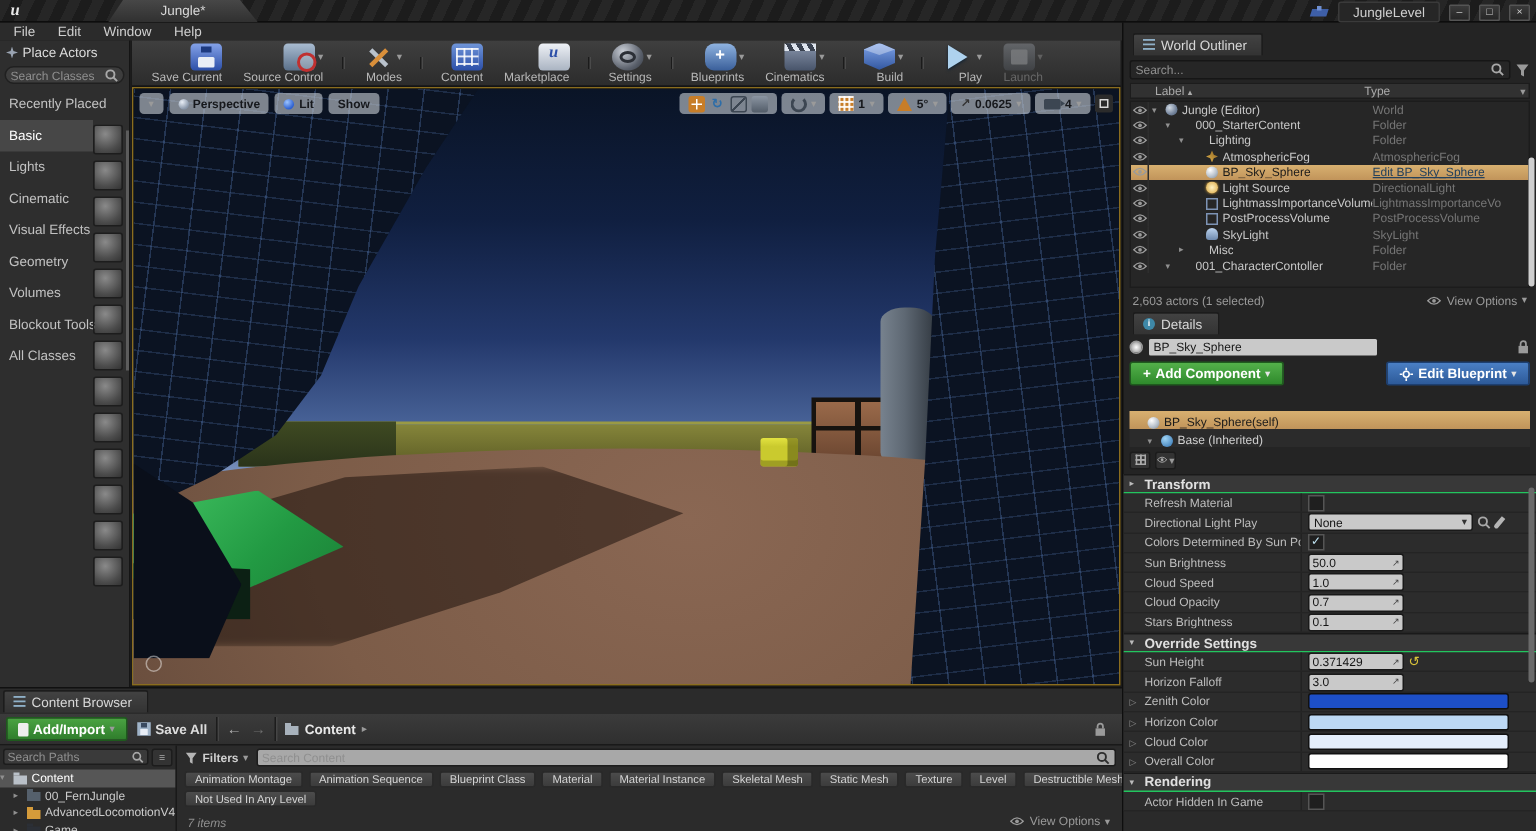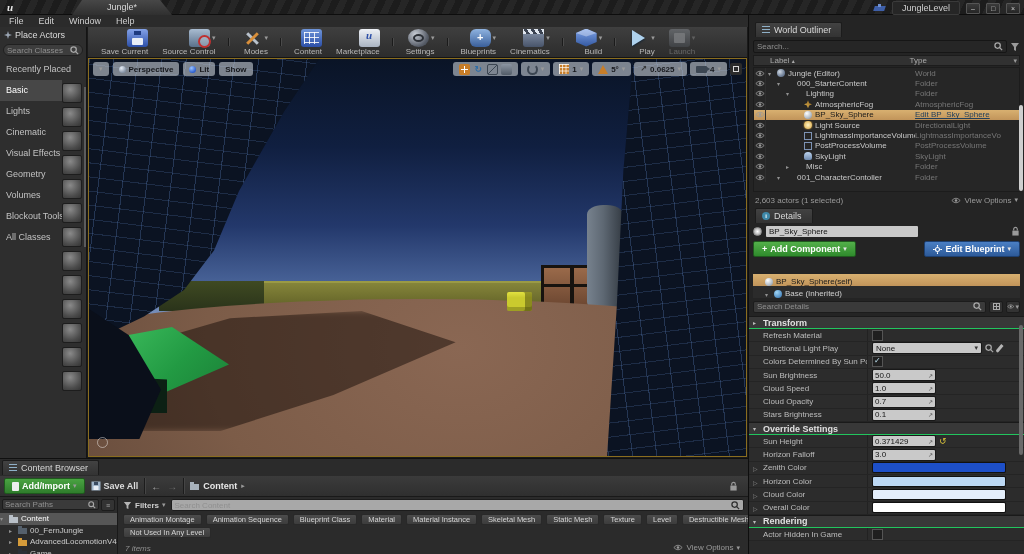--- a/index.html
+++ b/index.html
@@ -717,27 +717,20 @@
         <span>BP_Sky_Sphere(self)</span>
       </div>
 
       <div class="comp-row">
         <span class="ol-arrow" style="margin-left: 9px;">▾</span>
         <span class="oicon" data-icon="base"></span>
         <span>Base (Inherited)</span>
       </div>
     </div>
   <div class="dt-searchd">
-    <div class="field">
-      <input placeholder="Search Details" style="">
-      <svg class="mag" viewBox="0 0 10 10" width="9" height="9">
-          <circle cx="4" cy="4" r="3" fill="none" stroke="currentColor" stroke-width="1.4"></circle>
-          <line x1="6.3" y1="6.3" x2="9" y2="9" stroke="currentColor" stroke-width="1.4"></line>
-        </svg>
-    </div>
     <span class="sqbtn">
         <span class="gridglyph"></span>
       </span>
     <span class="sqbtn">
       <svg viewBox="0 0 12 8" width="10" height="7">
           <path d="M1 4 Q6 -1.5 11 4 Q6 9.5 1 4Z" fill="none" stroke="#aaa" stroke-width="1"></path>
           <circle cx="6" cy="4" r="1.5" fill="#aaa"></circle>
         </svg>
       <span class="caret">▾</span>
     </span>

